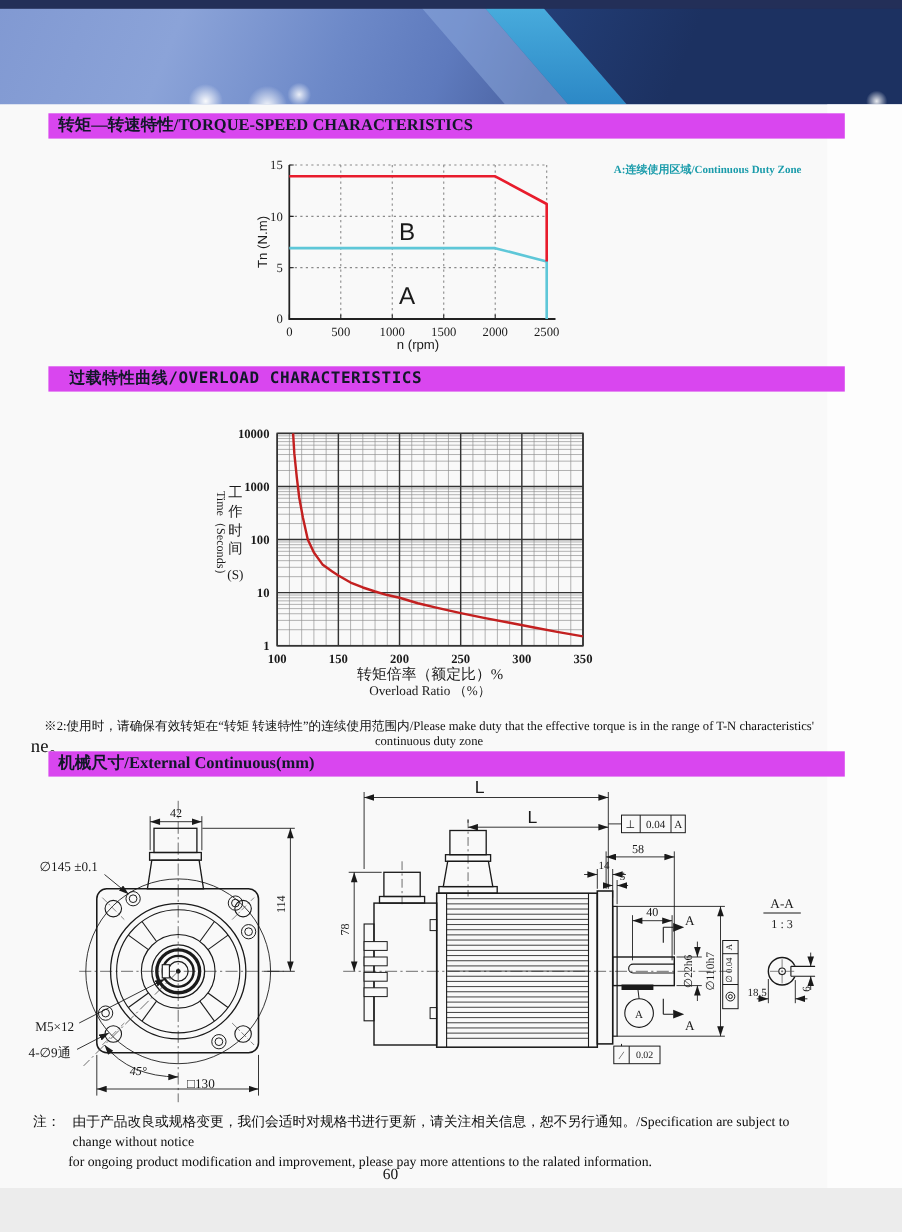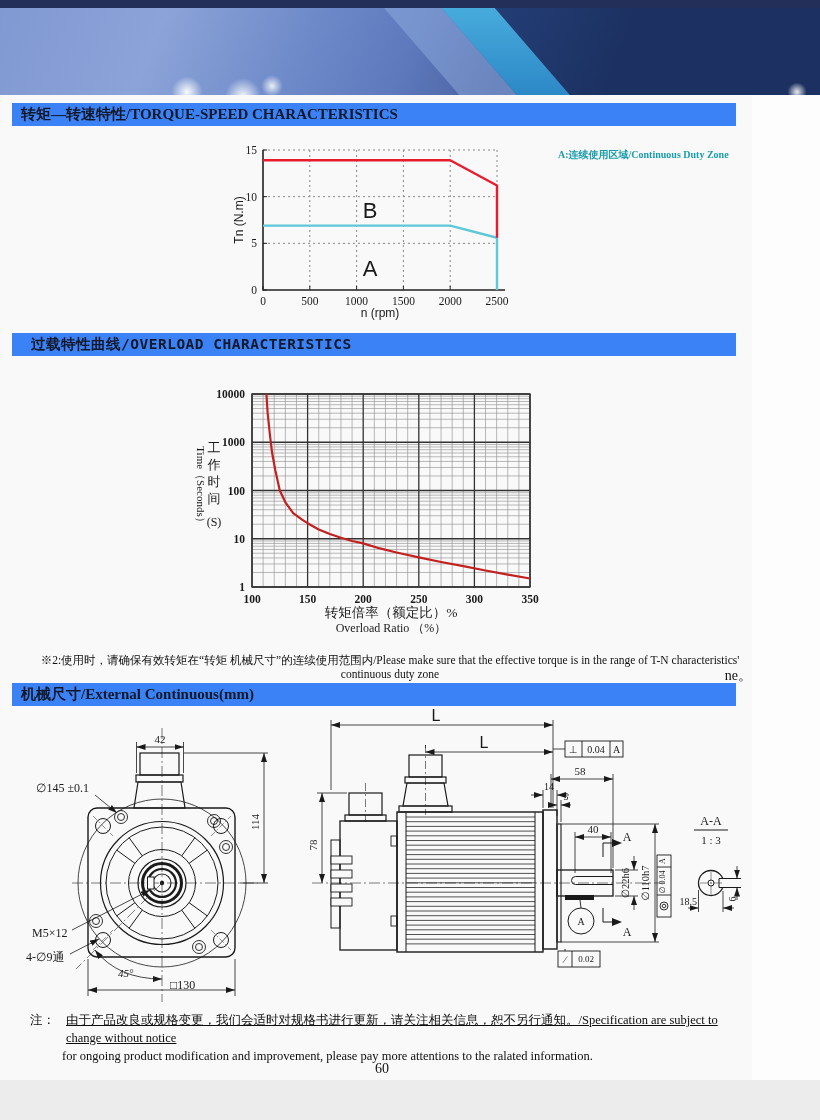--- a/index.html
+++ b/index.html
@@ -17,36 +17,36 @@
   .b-band2{position:absolute;inset:0;background:rgba(150,180,228,.45);
     clip-path:polygon(46% 0,53% 0,63% 100%,56% 100%);}
   .b-cyan{position:absolute;inset:0;background:linear-gradient(180deg,#4aaede 0%,#2c88c6 100%);
     clip-path:polygon(53% 0,59.5% 0,69.5% 100%,63% 100%);}
   .b-navy{position:absolute;inset:0;
     background:linear-gradient(112deg,#27427d 0%,#1f3566 35%,#24407a 55%,#1c3161 75%,#1c3161 100%);
     clip-path:polygon(59.5% 0,100% 0,100% 100%,69.5% 100%);}
   .b-glowR{position:absolute;inset:0;background:radial-gradient(circle 16px at 797px 92px, rgba(255,255,255,.9), rgba(255,255,255,0) 60%);}
   .b-top{position:absolute;left:0;top:0;width:820px;height:8px;background:#232f58;}
   
-  .secbar{left:12px;width:724px;height:23px;background:#3b82f6;color:#121828;
+  .secbar{left:44px;width:724px;height:23px;background:#d946ef;color:#121828;
     font-weight:bold;font-size:15px;line-height:23px;padding-left:9px;box-sizing:border-box;
     font-family:"Liberation Serif",serif;}
   .secbar.mono{font-family:"DejaVu Sans Mono",monospace;font-size:14.5px;letter-spacing:.5px;padding-left:19px;}
   
   .legend{left:558px;top:144px;width:200px;font-size:10px;font-weight:bold;line-height:22px;}
   .legend .la{color:#1b9cab;}
   .legend .lb{color:#e0445a;}
   .condnote{left:93px;top:357px;width:660px;font-size:12.5px;color:#101010;}
   .star{left:28px;width:724px;text-align:center;font-size:11.5px;color:#101010;}
-  .necont{left:28px;top:667px;width:724px;text-align:right;font-size:14px;color:#101010;}
+  .necont{left:28px;top:667px;width:724px;font-size:17px;color:#101010;}
   .footnote{left:30px;top:1011px;width:722px;font-size:12.5px;color:#0d0d0d;line-height:1.45;}
   .footnote .pfx{float:left;}
-  .footnote .l1{display:block;margin-left:36px;text-decoration:underline;}
+  .footnote .l1{display:block;margin-left:36px;}
   .footnote .l2{display:block;margin-left:32px;}
-  .pagenum{left:0;top:1061px;width:710px;text-align:center;font-size:14px;color:#111;margin-left:27px;}
+  .pagenum{left:0;top:1061px;width:710px;text-align:center;font-size:14px;color:#111;}
   .rstrip{left:752px;top:95px;width:68px;height:985px;background:#fdfdfd;}
   .fband{left:0;top:1080px;width:820px;height:40px;background:#ececec;}
   svg text{font-family:"Liberation Serif",serif;fill:#1a1a1a;}
   svg .sans{font-family:"Liberation Sans",sans-serif;}
 </style>
 </head>
 <body>
 
 <div id="page">
 
@@ -203,21 +203,21 @@
         <text x="214" y="452" text-anchor="middle" font-size="13">工</text>
         <text x="214" y="469" text-anchor="middle" font-size="13">作</text>
         <text x="214" y="486" text-anchor="middle" font-size="13">时</text>
         <text x="214" y="503" text-anchor="middle" font-size="13">间</text>
       </g>
     <text x="214" y="526" text-anchor="middle" font-size="12">(S)</text>
     <text x="391" y="617" text-anchor="middle" font-size="13.5">转矩倍率（额定比）%</text>
     <text x="391" y="632" text-anchor="middle" font-size="12">Overload Ratio （%）</text>
   </svg>
 
-  <div class="abs star" style="top:653px">※2:使用时，请确保有效转矩在“转矩 机械尺寸”的连续使用范围内/Please make sure that the effective torque is in the range of T-N characteristics' continuous duty zone</div>
+  <div class="abs star" style="top:653px">※2:使用时，请确保有效转矩在“转矩 转速特性”的连续使用范围内/Please make duty that the effective torque is in the range of T-N characteristics' continuous duty zone</div>
   <div class="abs necont">ne。</div>
 
   <div class="abs secbar" style="top:683px">机械尺寸/External Continuous(mm)</div>
 
   <svg class="abs" style="left:25px;top:705px" width="770" height="305" viewBox="25 705 770 305">
     <defs>
       <marker id="ar" markerWidth="11" markerHeight="8" refX="9" refY="3" orient="auto" markerUnits="userSpaceOnUse">
         <path d="M0,0 L9,3 L0,6 Z" fill="#1a1a1a"></path>
       </marker>
       <marker id="arS" markerWidth="11" markerHeight="8" refX="0" refY="3" orient="auto" markerUnits="userSpaceOnUse">

